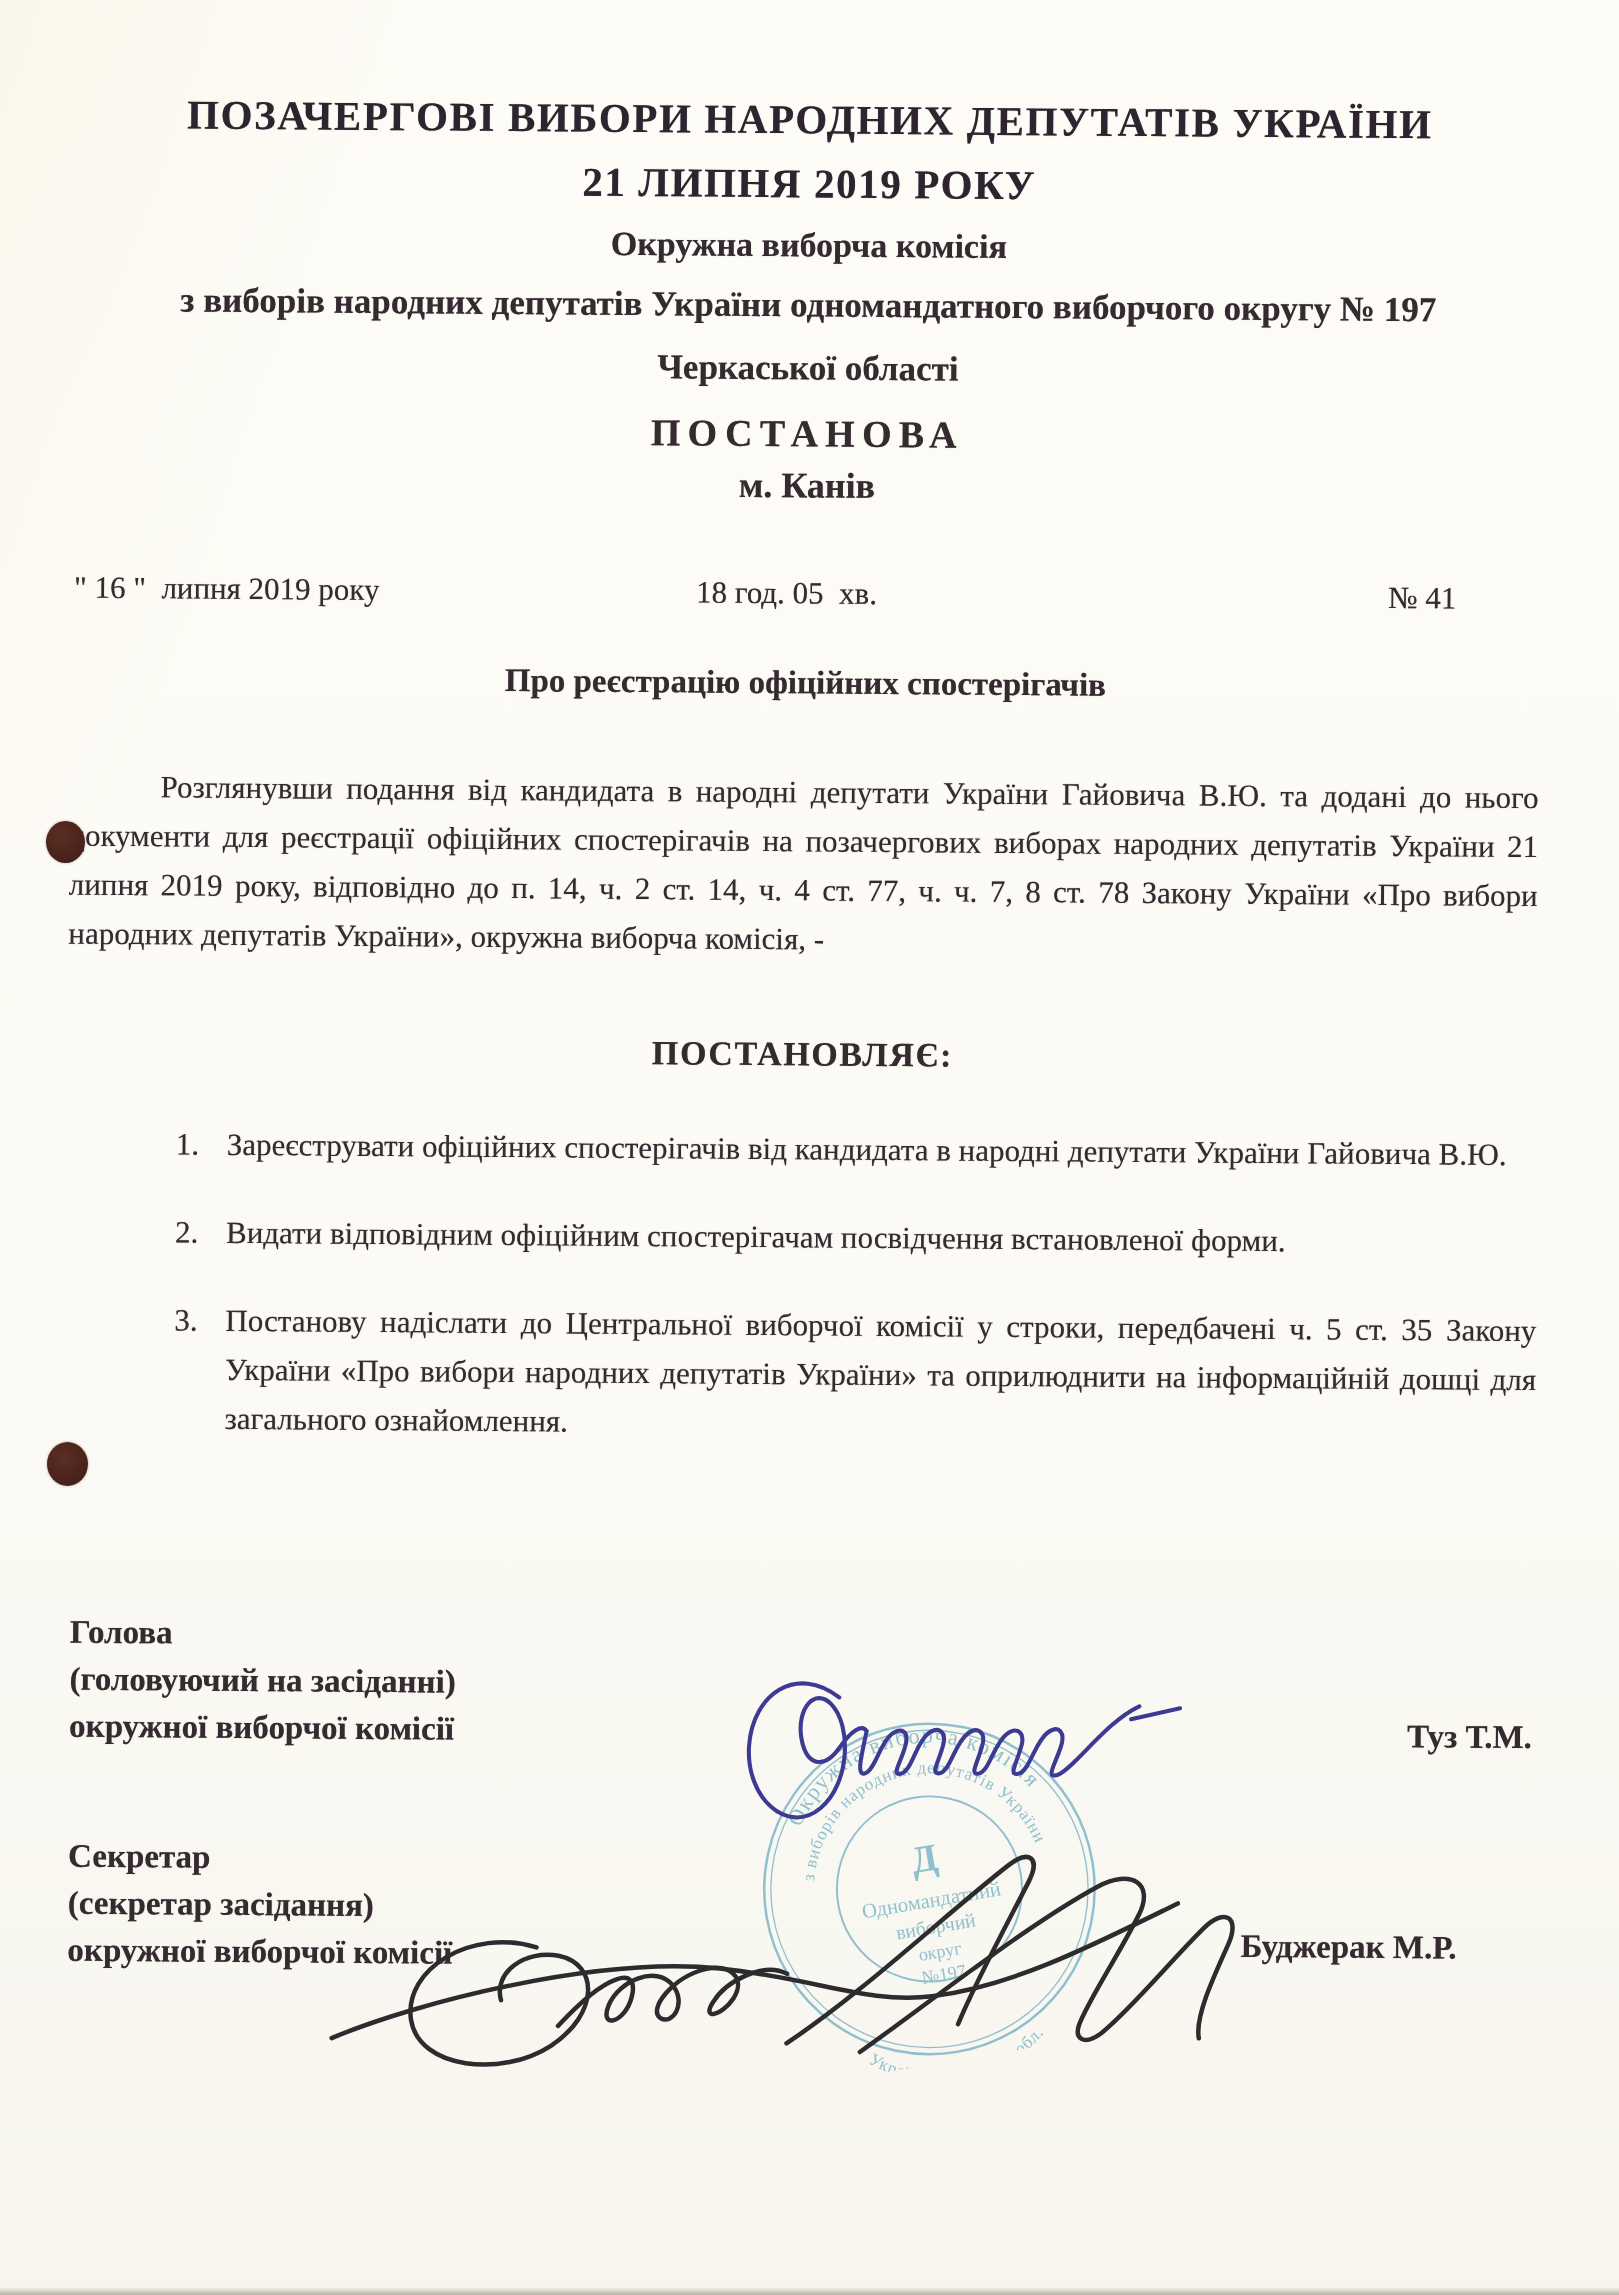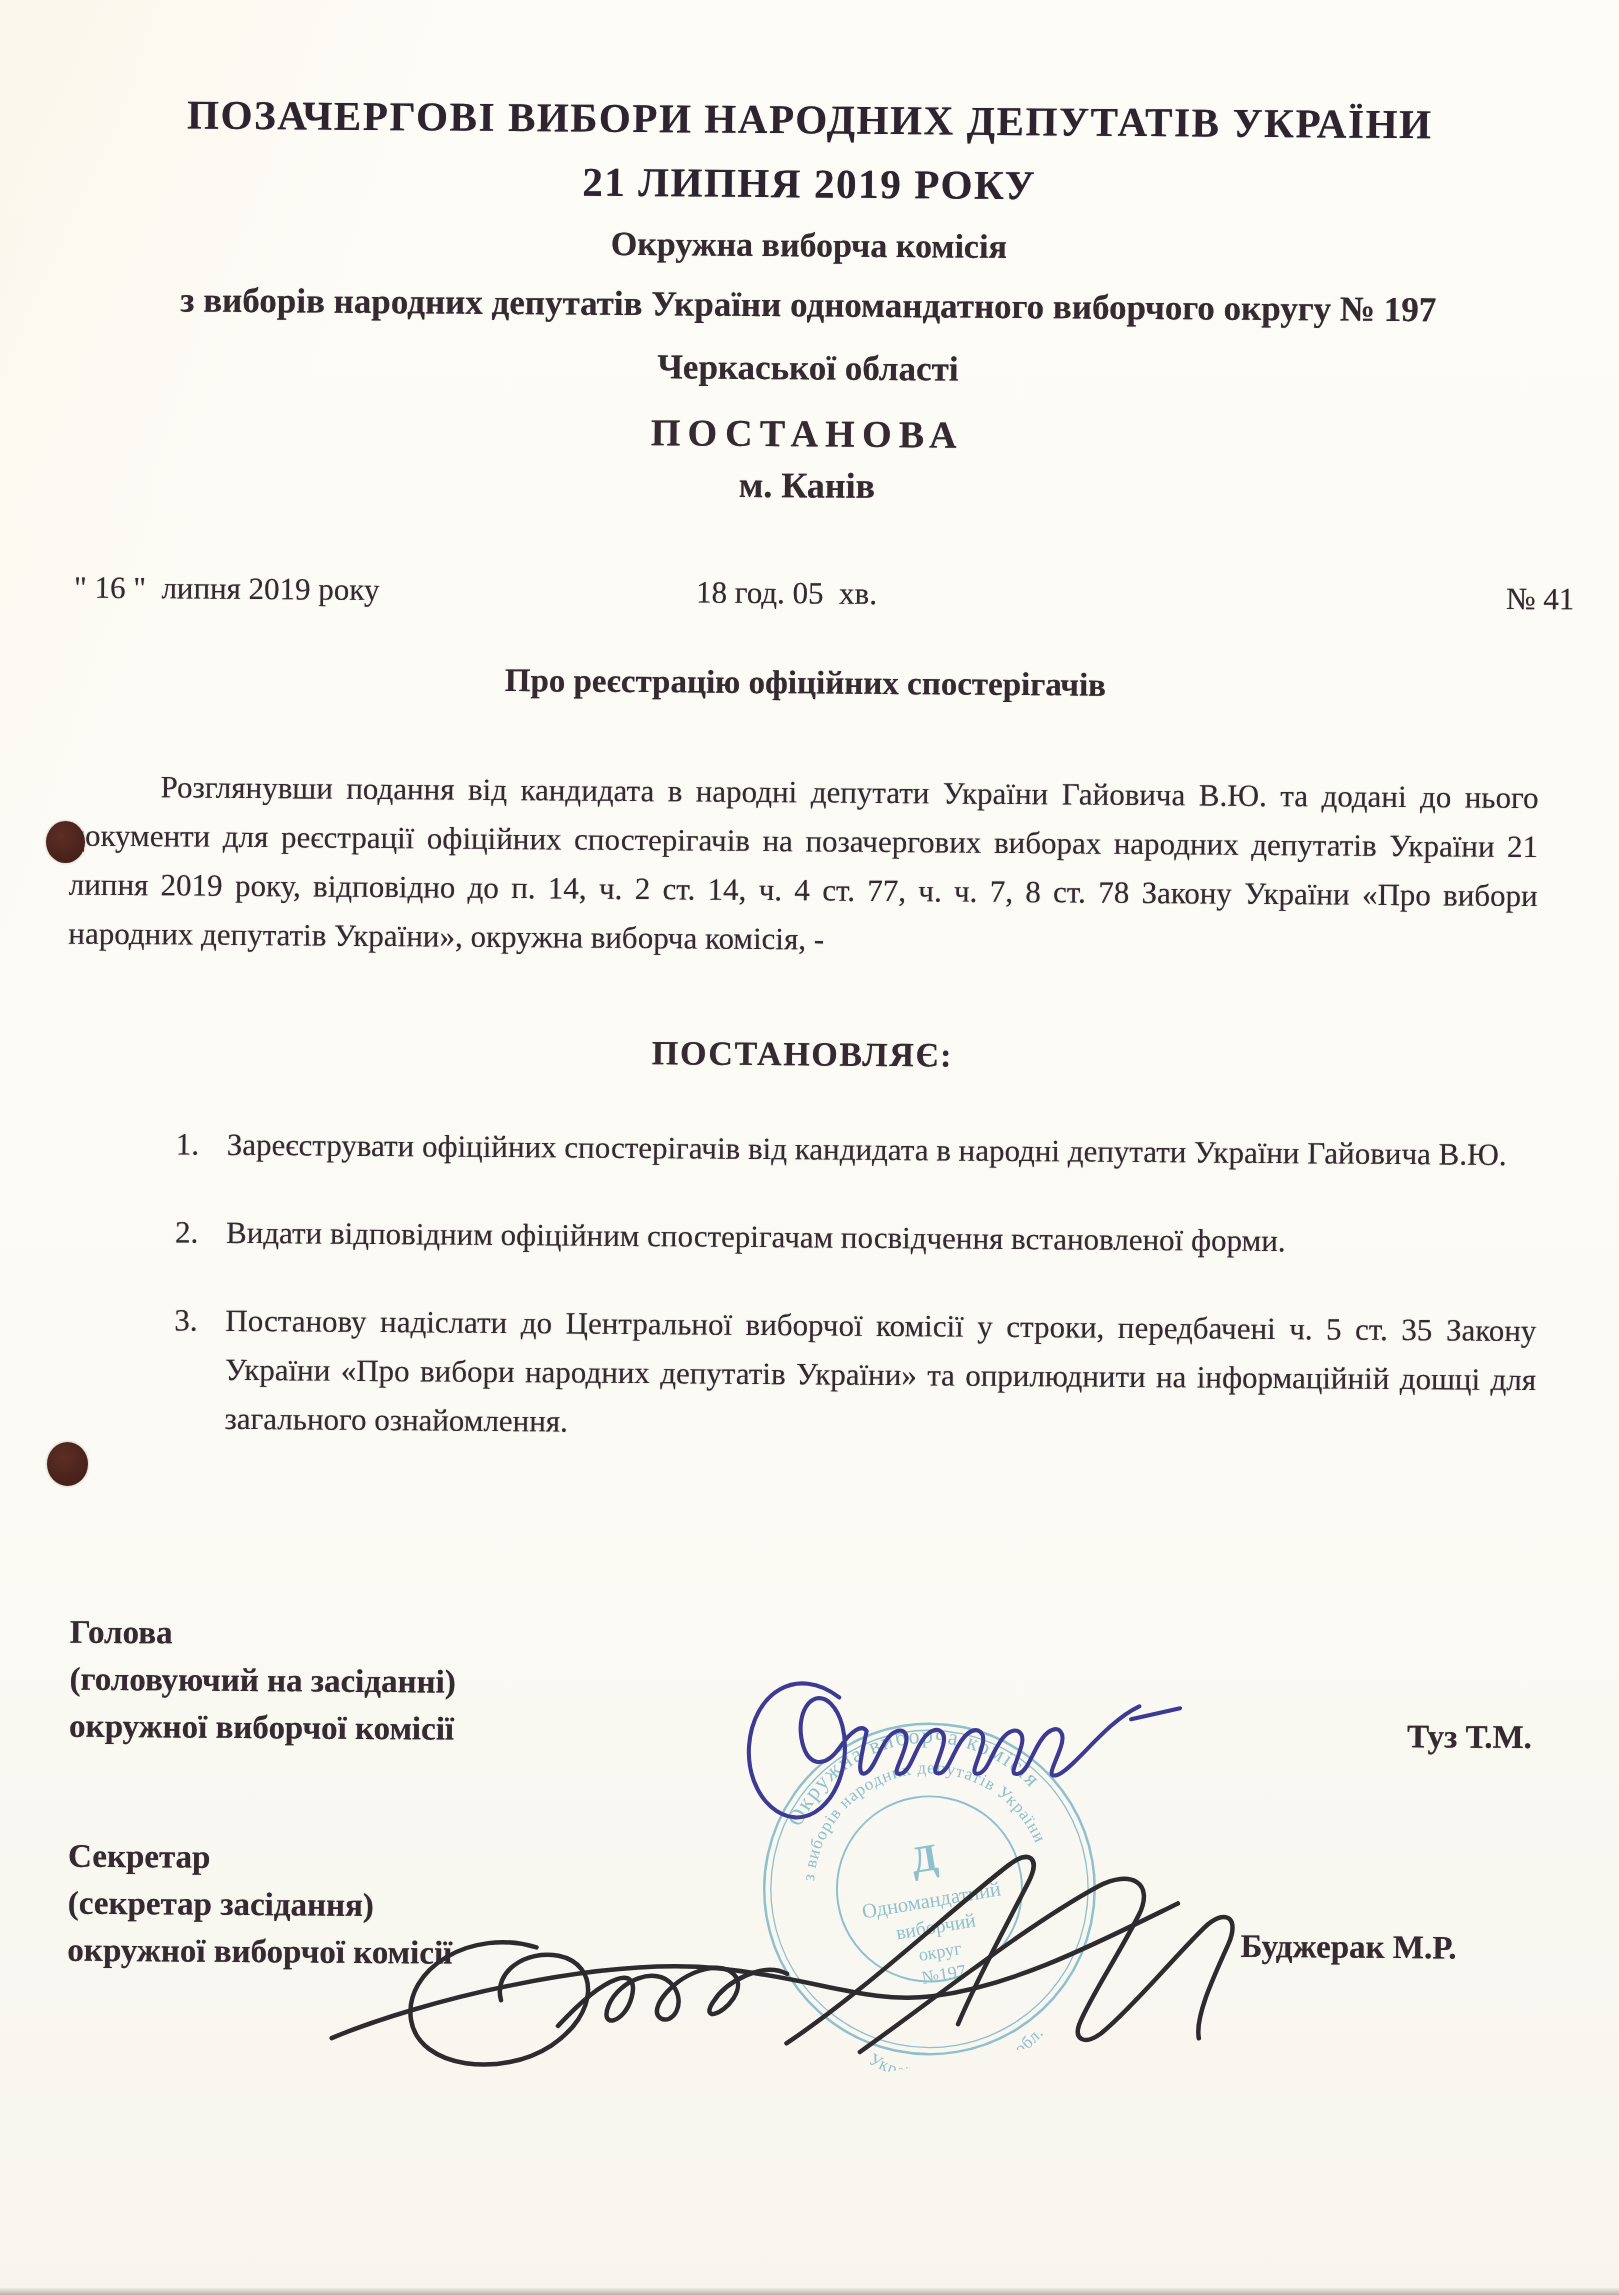--- a/index.html
+++ b/index.html
@@ -26,21 +26,21 @@
   .title1{top:91px;font-size:41px;letter-spacing:1.6px;color:#2e2430;}
   .title2{top:155px;font-size:41px;letter-spacing:1.6px;color:#2e2430;}
   .comm1{top:222px;font-size:34px;}
   .comm2{top:281px;font-size:35px;}
   .region{top:344px;font-size:35px;}
   .doctype{top:407px;font-size:38px;letter-spacing:7.3px;}
   .city{top:460px;font-size:36px;}
   .meta{top:571px;font-size:31px;white-space:pre;}
   .meta-date{left:78px;}
   .meta-time{left:700px;}
-  .meta-number{left:1510px;}
+  .meta-number{left:1392px;}
   .subject{top:660px;font-size:33px;}
   .preamble{
     top:763px;left:75px;width:1469px;
     font-size:31px;line-height:49px;
     text-align:justify;text-indent:91px;
     text-shadow:0 0 1px rgba(55,38,48,.5);
   }
   .resolves{top:1031px;font-size:34px;letter-spacing:1.6px;}
   .reslist{position:absolute;top:1120px;left:184px;width:1362px;}
   .res-item{display:flex;margin-bottom:39px;font-size:31px;line-height:49px;}

